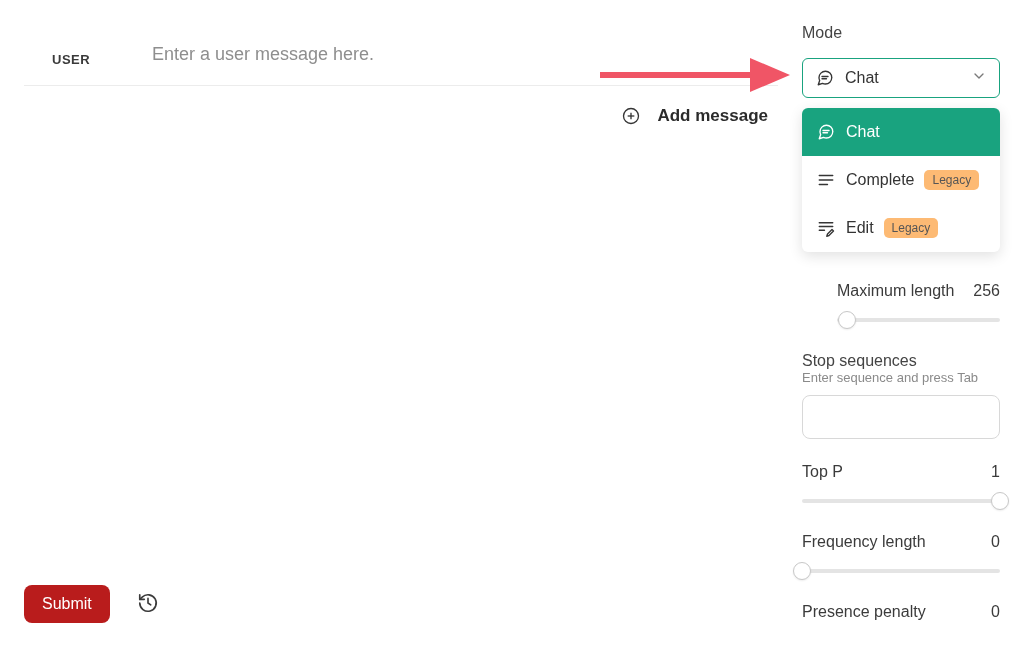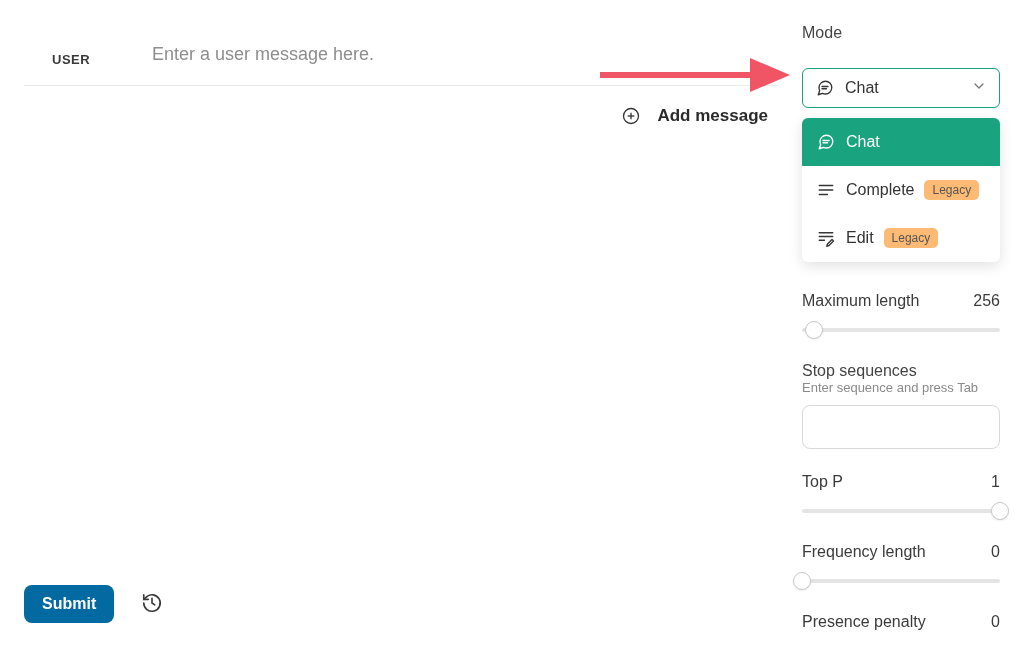--- a/index.html
+++ b/index.html
@@ -25,36 +25,36 @@
 }
 .msg-input::placeholder { color:#8e8e8e; }
 
 .add-row { display:flex; align-items:center; gap:16px; padding:20px 10px 18px 28px; cursor:pointer;justify-content:flex-end; }
 .add-row .plus { width:20px; height:20px; display:flex; align-items:center; justify-content:center; color:#353535; }
 .add-row .plus svg { stroke:#353535; stroke-width:1.6; }
 .add-label { font-size:17px; font-weight:700; color:#2b2b2b; }
 
 .footer { position:absolute; left:24px; bottom:22px; display:flex; align-items:center; gap:20px; }
 .submit-btn {
-  background:#0369a1; color:#fff; border:none; border-radius:8px;
-  padding:10px 18px; font-size:16px; font-weight:700; cursor:pointer;
+  background:#b91c1c; color:#fff; border:none; border-radius:8px;
+  padding:10px 18px; font-size:16px; font-weight:400; cursor:pointer;
   font-family:inherit;
 }
 .history-btn {
   width:36px; height:36px; display:flex; align-items:center; justify-content:center;
   color:#3b3b3b; cursor:pointer; border:none; background:none;
 }
 
 
 .annotation { position:absolute; top:40px; left:600px; width:190px; height:80px; pointer-events:none; }
 
 
 .right { width:222px; padding:24px 24px 20px 0; box-sizing:border-box; position:relative; }
 
-.field-label { font-size:16px; color:#444; margin-bottom:26px; }
+.field-label { font-size:16px; color:#444; margin-bottom:16px; }
 .field-label-small { font-size:13px; color:#8a8a8a; margin-top:0; }
 
 .select-wrap { position:relative; }
 .mode-select {
   width:100%; height:40px; border:1px solid #19a37f; border-radius:6px;
   display:flex; align-items:center; padding:0 12px; box-sizing:border-box;
   gap:10px; cursor:pointer; background:#fff;
 }
 .mode-select .sel-text { flex:1; font-size:16px; color:#333; }
 .chev { color:#6b6b6b; }
@@ -78,21 +78,21 @@
 .param-head { display:flex; justify-content:space-between; font-size:16px; color:#3b3b3b; margin-bottom:12px; }
 .slider { position:relative; height:16px; }
 .track { position:absolute; left:0; right:0; top:50%; transform:translateY(-50%); height:4px; background:#e4e4e4; border-radius:2px; }
 .thumb { position:absolute; top:50%; transform:translate(-50%,-50%); width:16px; height:16px; background:#fff; border:1px solid #c8c8c8; border-radius:50%; box-shadow:0 1px 2px rgba(0,0,0,0.08); }
 
 .text-input {
   margin-top:10px; width:100%; height:44px; border:1px solid #d8d8d8; border-radius:8px;
   background:#fff; box-sizing:border-box;
 }
 
-.param-first-after-dropdown { margin-top:184px; } 
+.param-first-after-dropdown { margin-top:184px;margin-left:35px; } 
 
 </style>
 </head>
 <body>
 
 <div class="app">
   <div class="left">
 
     <div class="msg-row">
       <div class="role-label">USER</div>

